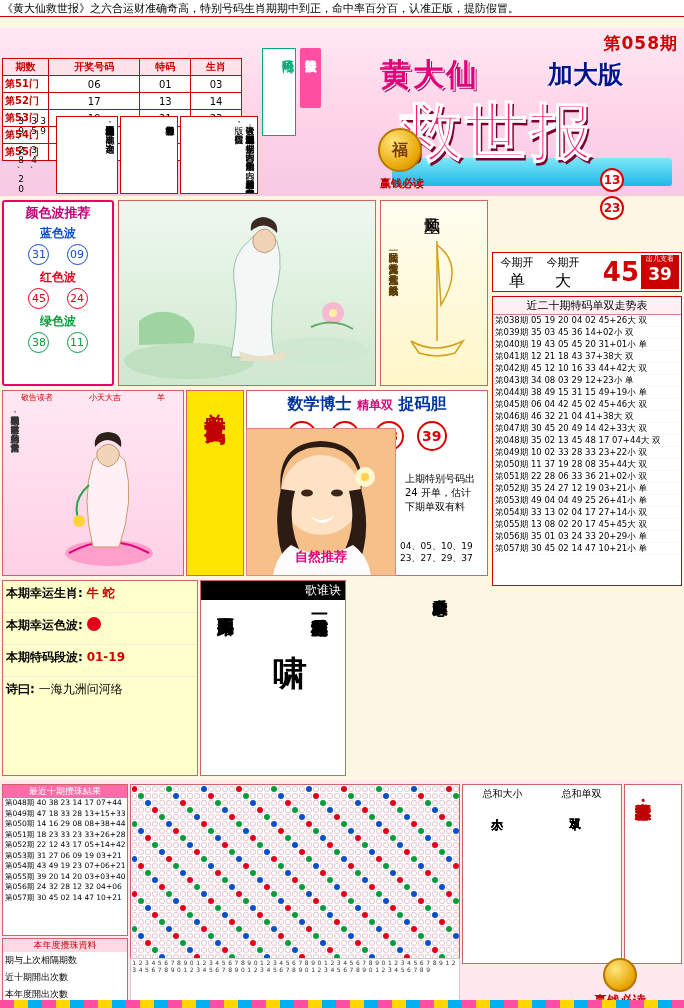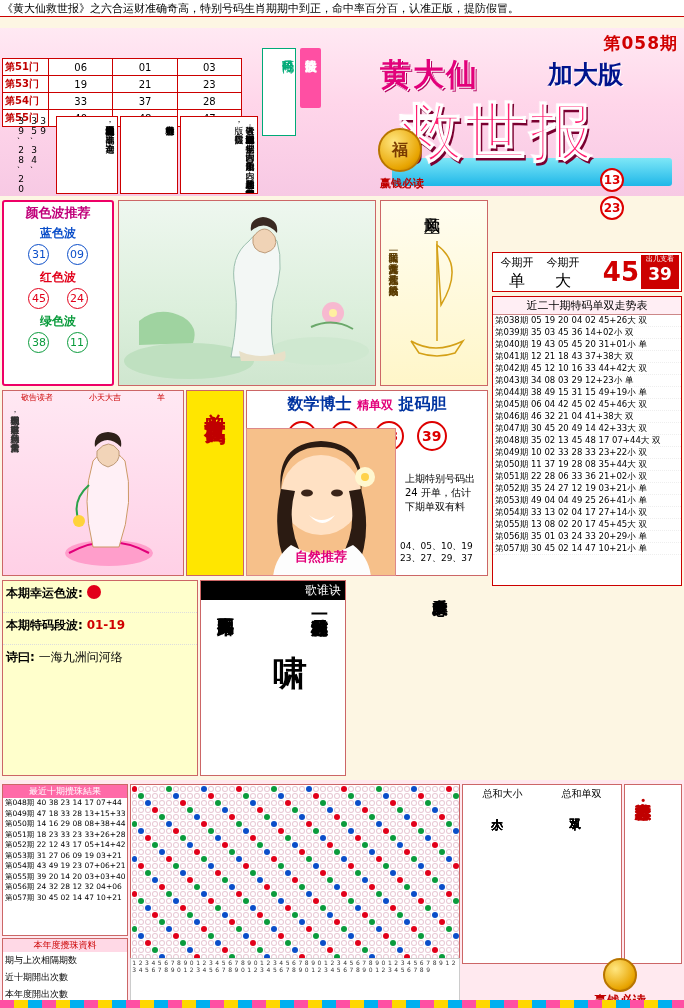--- a/index.html
+++ b/index.html
@@ -330,25 +330,37 @@
     <div class="brand-sub">加大版</div>
     <div class="brand-band"></div>
     <div class="brand-big">救世报</div>
     <div class="coin">
         <span>福</span>
       </div>
     <div class="coin-label">赢钱必读</div>
 
     <table class="drawtable">
       <tbody>
+          <tr>
+        <th>期数</th>
+        <th>开奖号码</th>
+        <th>特码</th>
+        <th>生肖</th>
+      </tr>
       <tr>
         <td class="lbl">第51门</td>
         <td>06</td>
         <td>01</td>
         <td>03</td>
+      </tr>
+      <tr>
+        <td class="lbl">第52门</td>
+        <td>17</td>
+        <td>13</td>
+        <td>14</td>
       </tr>
       <tr>
         <td class="lbl">第53门</td>
         <td>19</td>
         <td>21</td>
         <td>23</td>
       </tr>
       <tr>
         <td class="lbl">第54门</td>
         <td>33</td>
@@ -511,20 +523,24 @@
     </svg>
   </div>
   <div class="girlcap">自然推荐</div>
   <div class="numcol">
     <div>04、05、10、19</div>
     <div>23、27、29、37</div>
   </div>
 
   <div class="lucky">
     <div class="row">
+      <b>本期幸运生肖:</b>
+      <span class="val">牛 蛇</span>
+    </div>
+    <div class="row">
       <b>本期幸运色波:</b>
       <span style="display:inline-block;width:14px;height:14px;border-radius:50%;background:#e2001a;vertical-align:-2px;"></span>
       
     </div>
     <div class="row">
       <b>本期特码段波:</b>
       <span class="val">01-19</span>
     </div>
     <div class="row" style="border:none;">
       <b>诗曰:</b>

